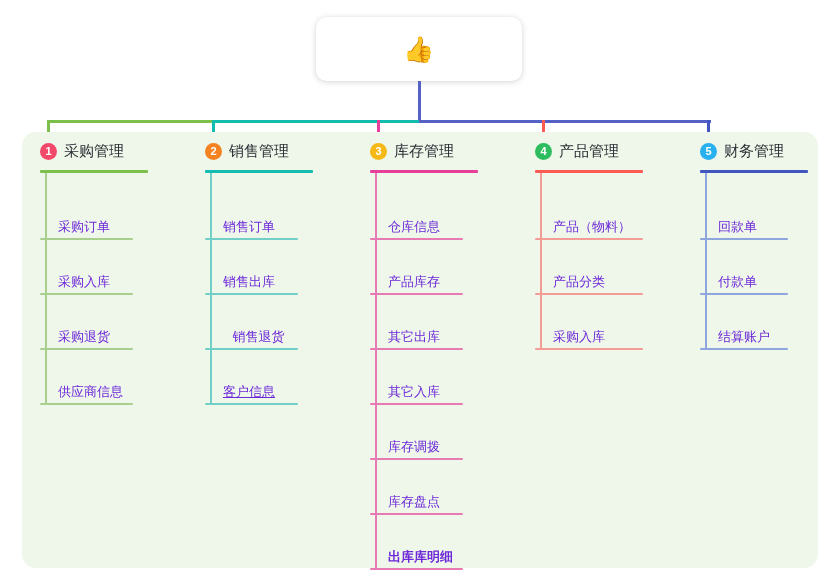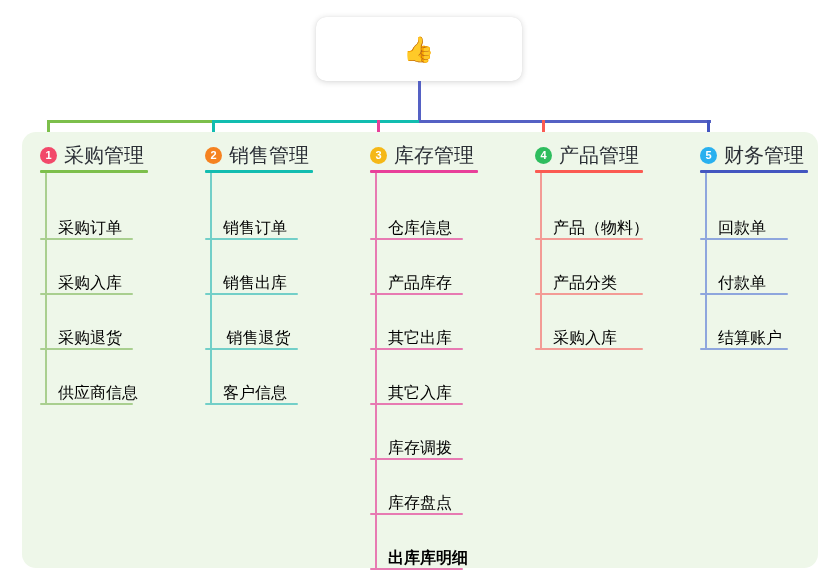--- a/index.html
+++ b/index.html
@@ -31,27 +31,27 @@
   }
 
   
   .col{position:absolute;top:0;}
   .col-head{position:absolute;top:10px;left:0;display:flex;align-items:center;gap:7px;white-space:nowrap;}
   .badge{
     width:17px;height:17px;border-radius:50%;
     display:flex;align-items:center;justify-content:center;
     color:#fff;font-size:11px;font-weight:bold;line-height:1;flex:none;
   }
-  .col-title{font-size:20px;color:#2b2f36;}
+  .col-title{font-size:15px;color:#2b2f36;}
   .head-rule{position:absolute;height:3px;border-radius:1px;top:38px;left:0;}
 
   .spine{position:absolute;width:2px;top:41px;}
 
   .leaf{position:absolute;left:0;}
-  .leaf-text{font-size:16px;color:#000000;white-space:nowrap;padding:0 4px 4px 18px;display:block;}
+  .leaf-text{font-size:13px;color:#6d28d9;white-space:nowrap;padding:0 4px 4px 18px;display:block;}
   .leaf-rule{position:absolute;left:0;bottom:0;height:2px;border-radius:1px;}
 </style>
 </head>
 <body>
 
 <div id="stage">
 
   <div class="root-card">
     <span class="root-emoji">👍</span>
   </div>
@@ -107,21 +107,21 @@
           </div>
           <div class="leaf" style="top:123px;height:40px;width:93px;">
             <span class="leaf-text" style="padding-top:18px;">销售出库</span>
             <div class="leaf-rule" style="width:93px;background:#72cfc8;"></div>
           </div>
           <div class="leaf" style="top:178px;height:40px;width:93px;text-align:center;">
             <span class="leaf-text" style="padding-top:18px;">销售退货</span>
             <div class="leaf-rule" style="width:93px;background:#72cfc8;"></div>
           </div>
           <div class="leaf" style="top:233px;height:40px;width:93px;">
-            <span class="leaf-text" style="padding-top:18px;">客户信息</span>
+            <span class="leaf-text" style="padding-top:18px;text-decoration:underline;">客户信息</span>
             <div class="leaf-rule" style="width:93px;background:#72cfc8;"></div>
           </div>
         </div>
         <div class="col" style="left:348px;width:138px;">
           <div class="col-head">
             <span class="badge" style="background:#f5b817;">3</span>
             <span class="col-title">库存管理</span>
           </div>
           <div class="head-rule" style="width:108px;background:#e8409a;"></div>
           <div class="spine" style="left:5px;height:397px;background:#e77ab2;"></div>

